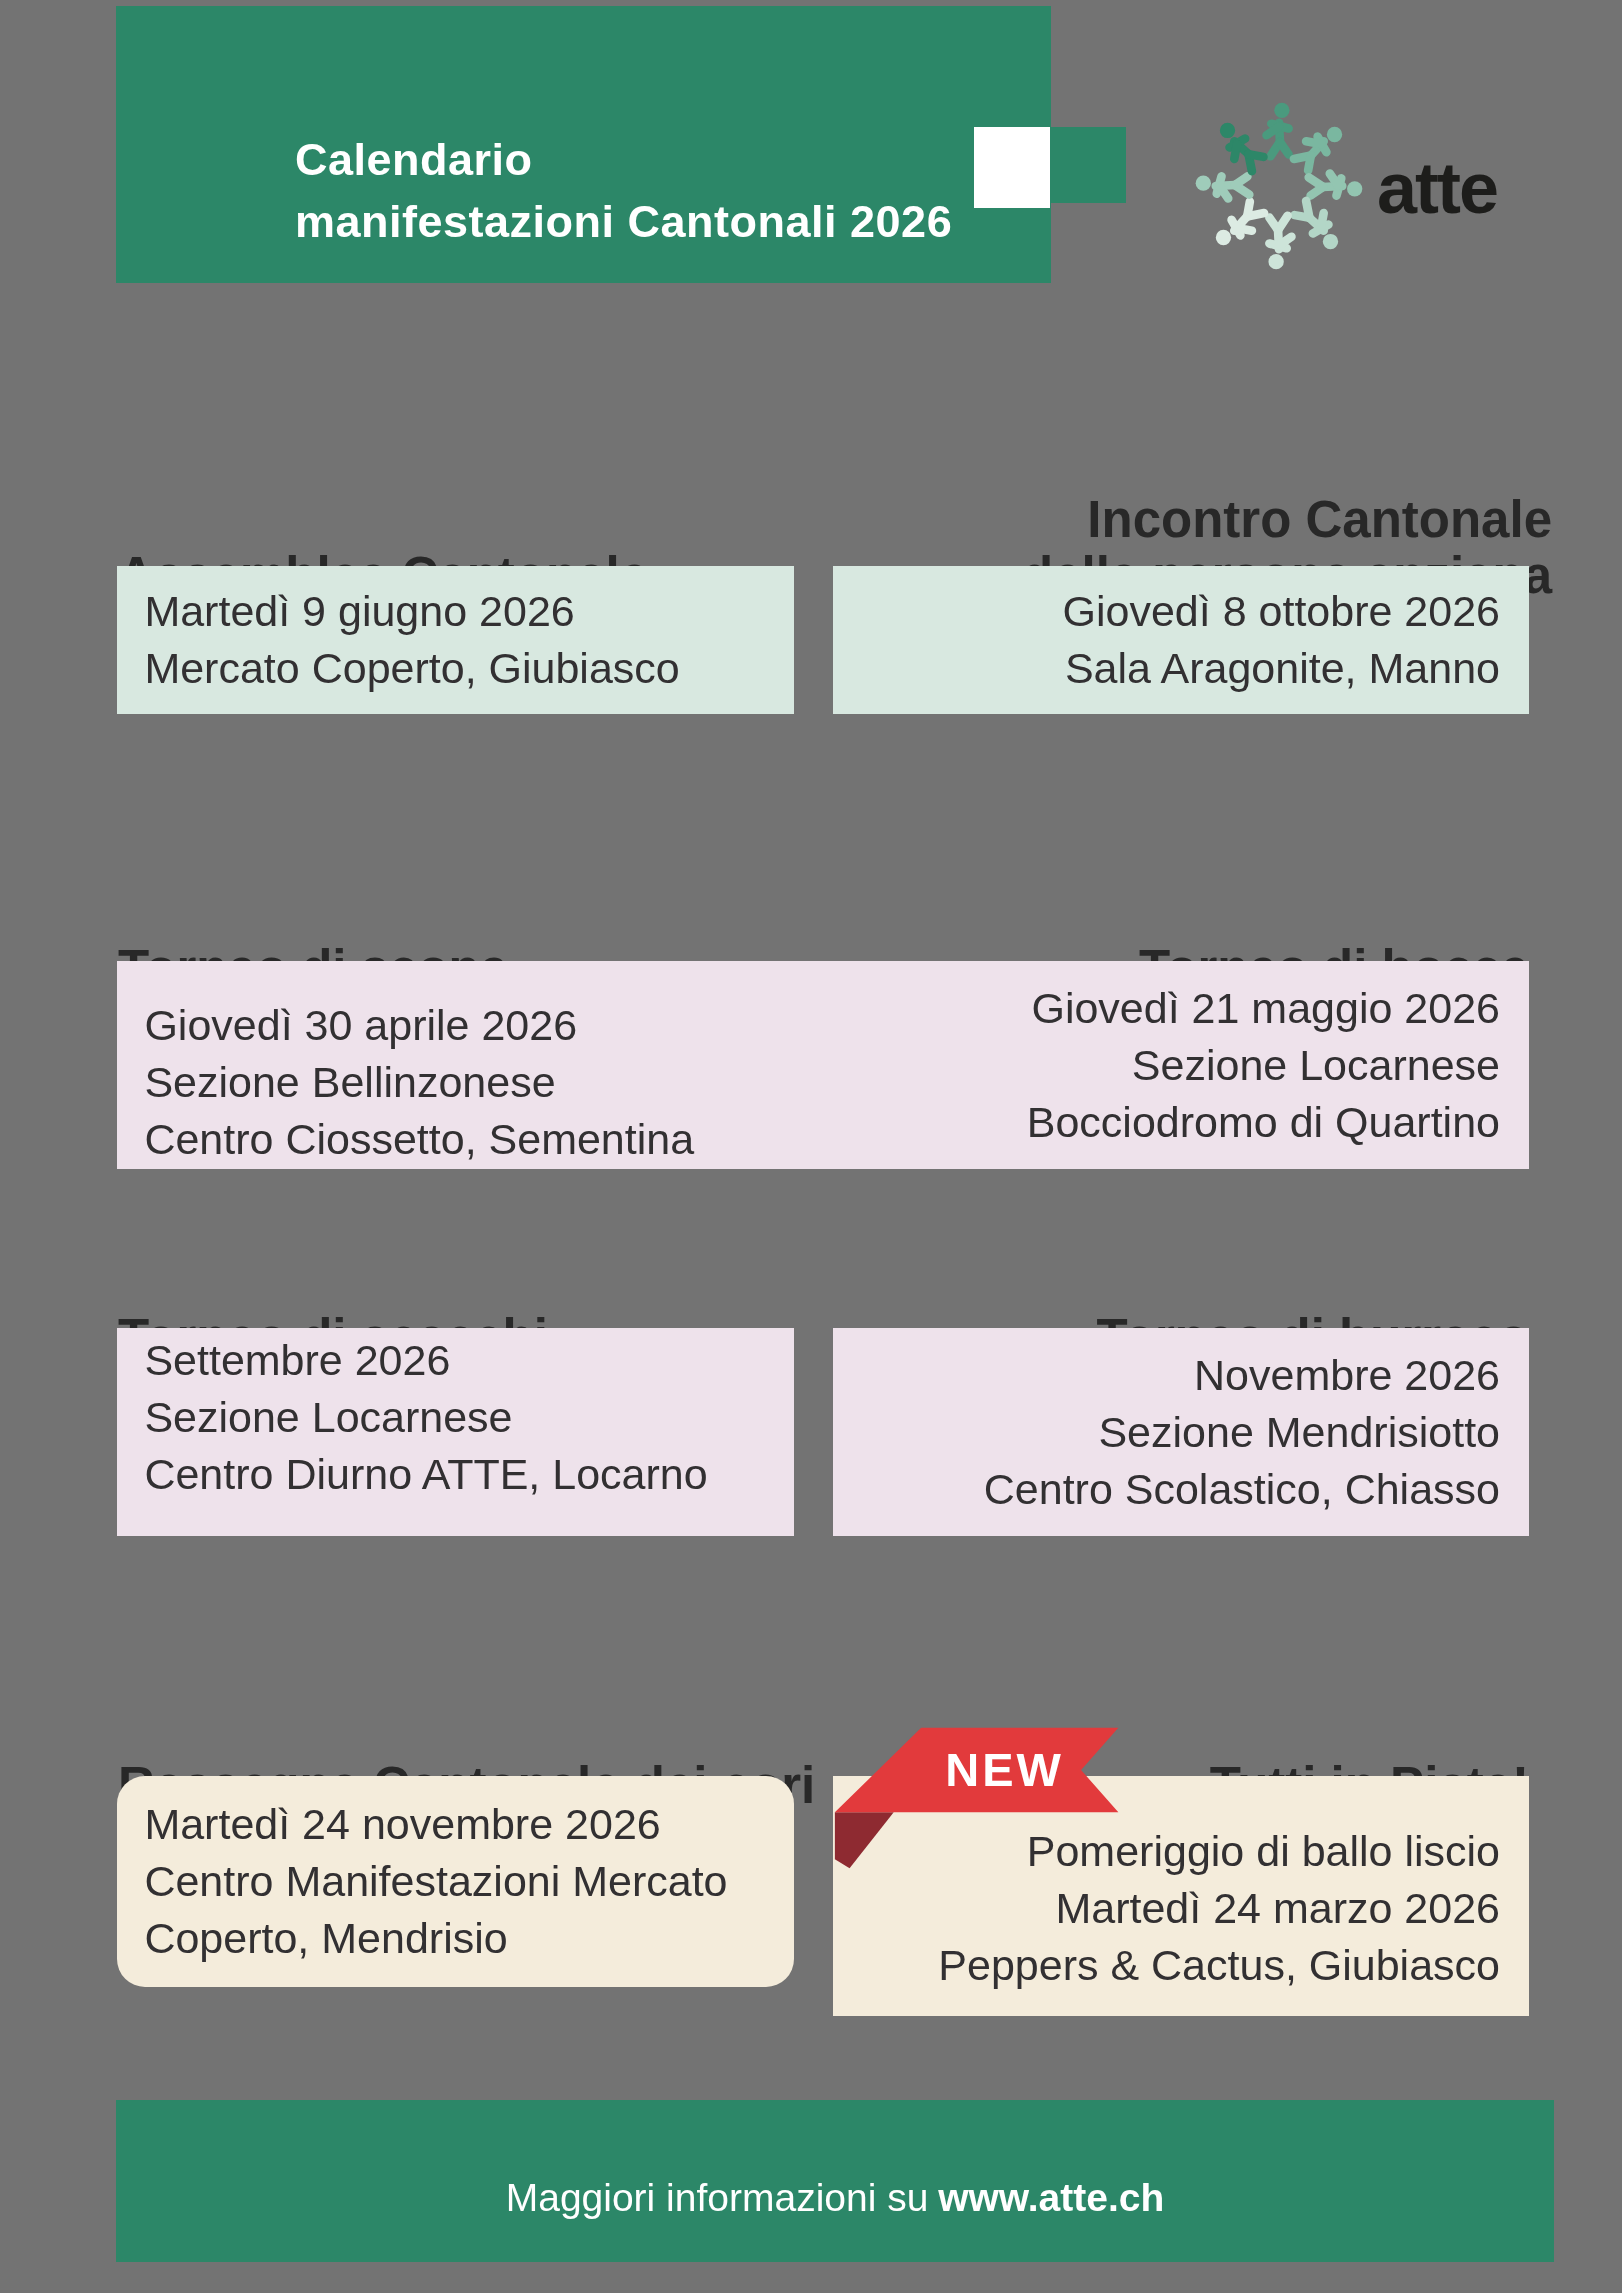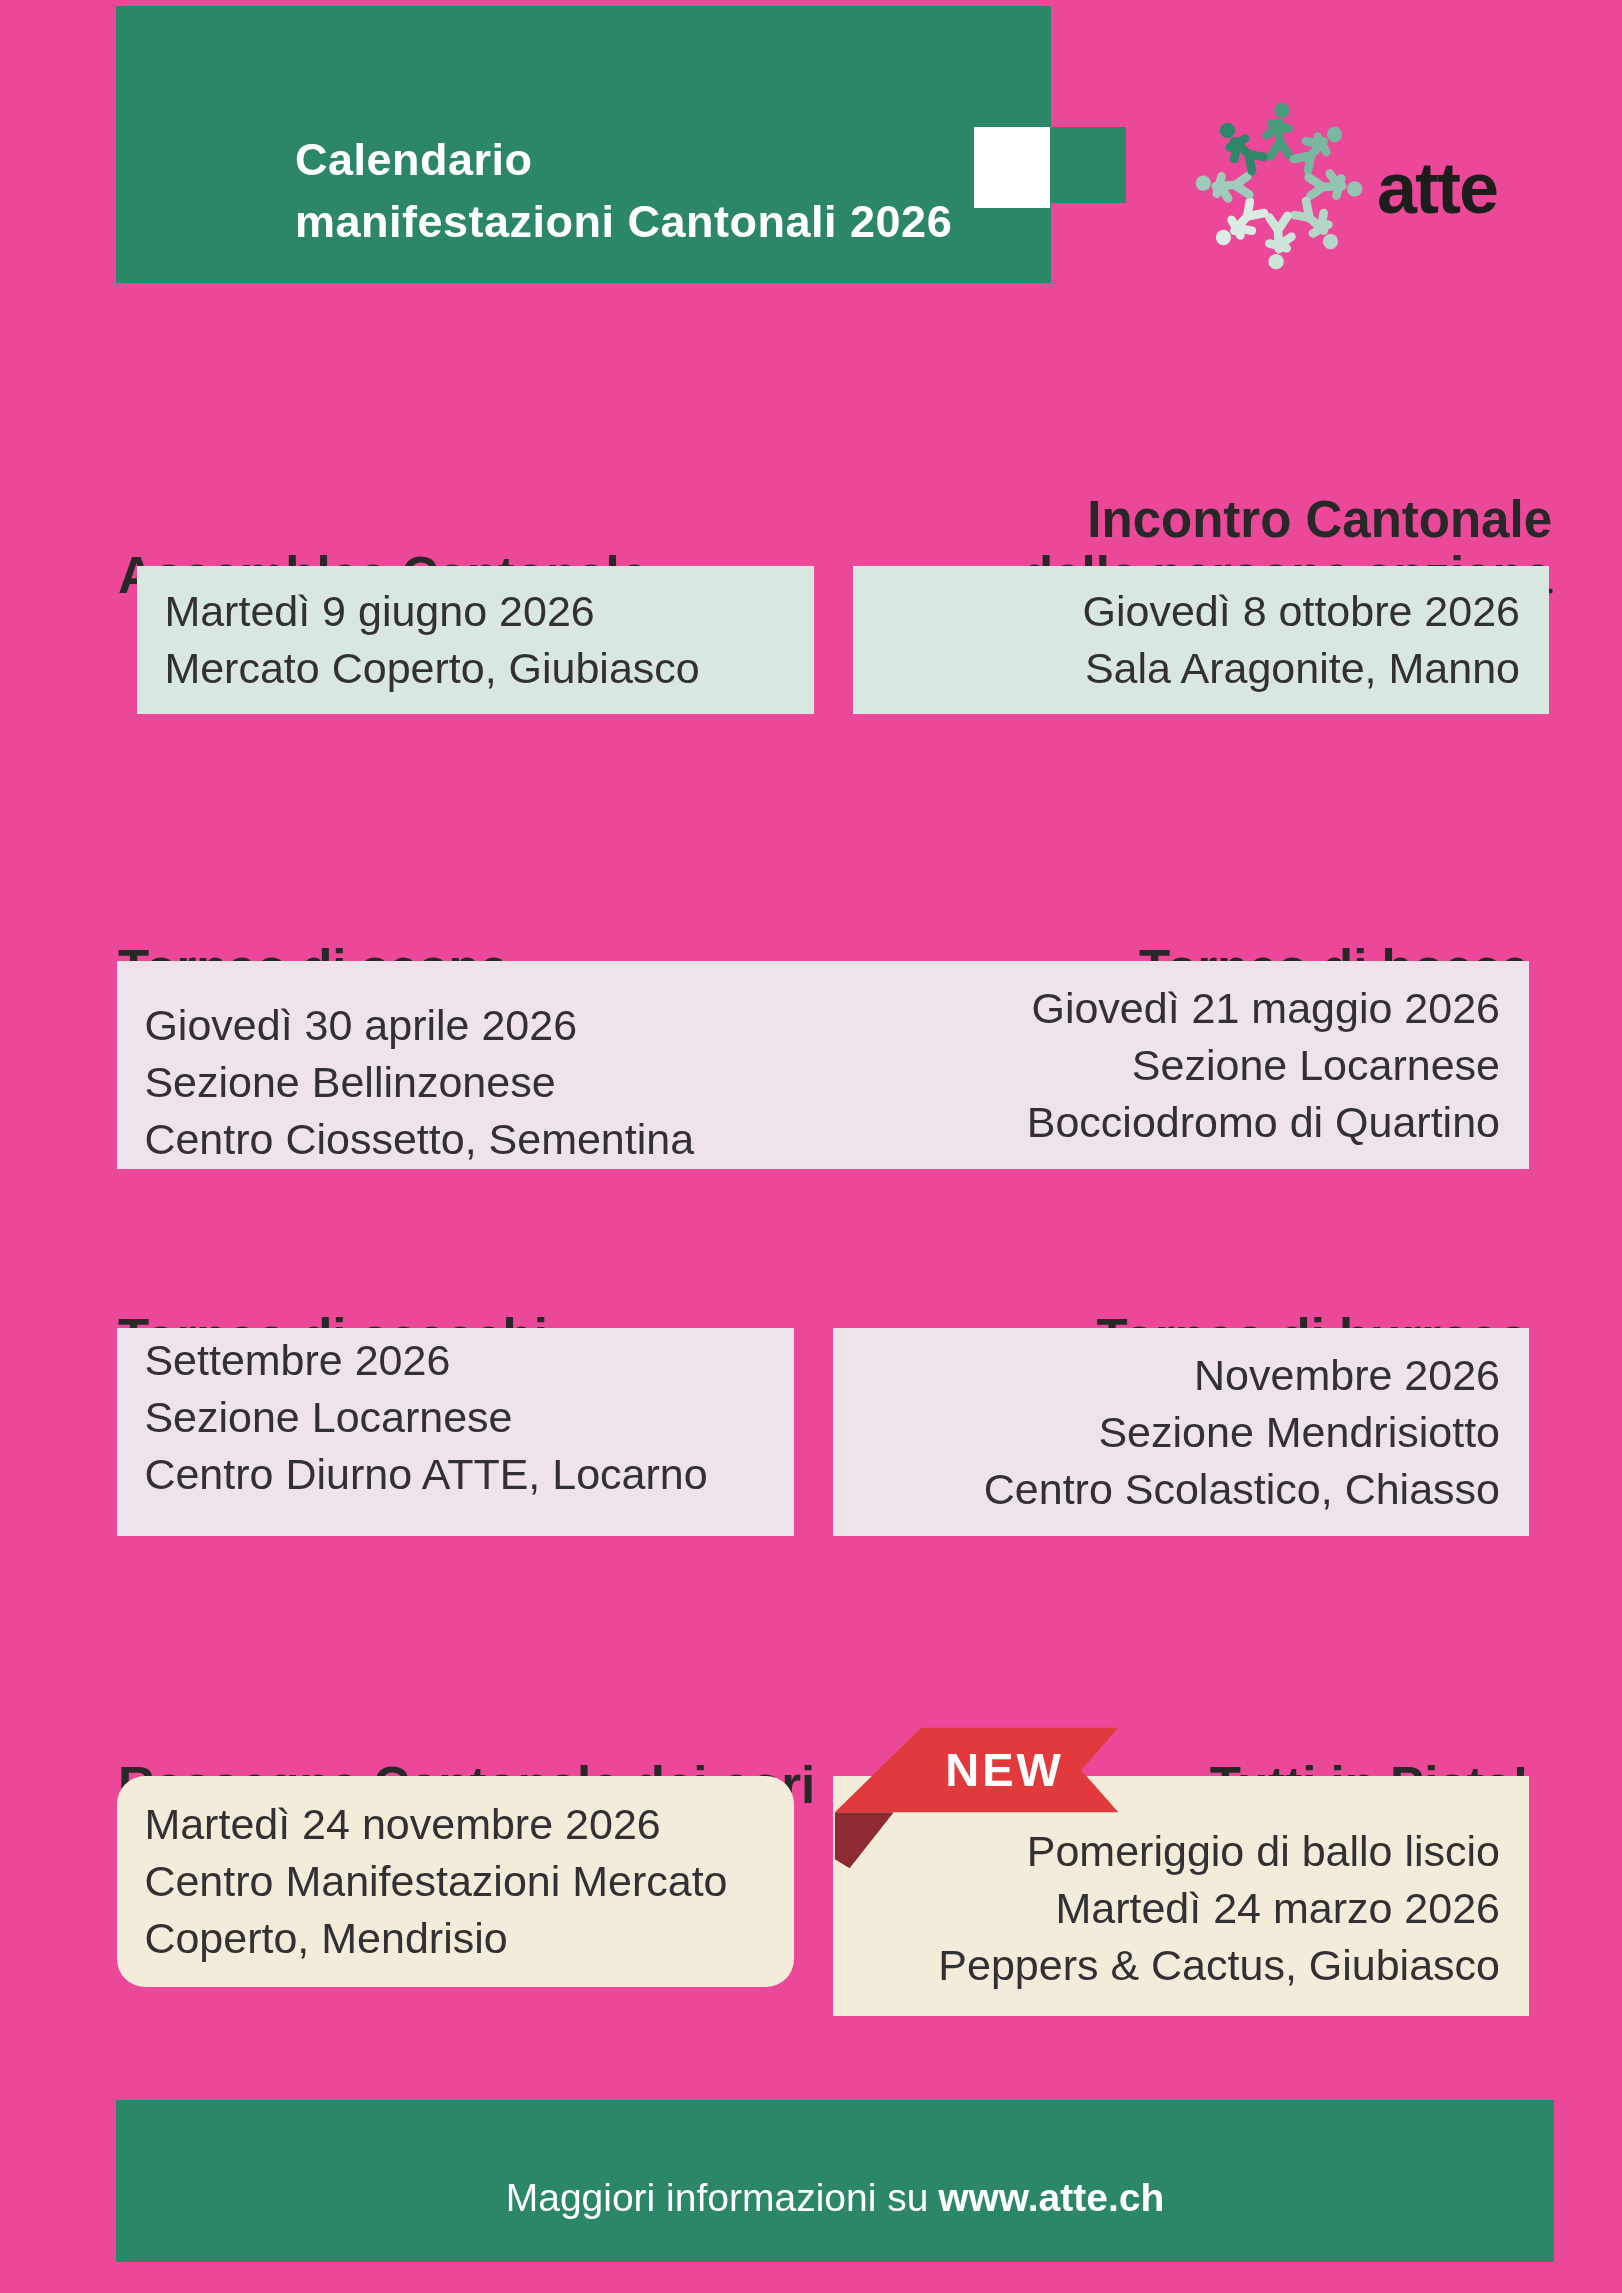--- a/index.html
+++ b/index.html
@@ -1,16 +1,16 @@
 <!DOCTYPE html>
 <html><head>
 <meta charset="utf-8">
 <style>
   html,body{margin:0;padding:0;background:#ffffff;}
-  .page{position:relative;width:1622px;height:2294px;background:#ec4899;overflow:hidden;
+  .page{position:relative;width:1622px;height:2294px;background:#737373;overflow:hidden;
         font-family:"Liberation Sans","DejaVu Sans",sans-serif;}
 
   
   .topbar{position:absolute;left:116px;top:5.9px;width:935px;height:277px;background:#2C8768;}
   .poster-title{position:absolute;left:179px;top:123px;font-size:45px;line-height:62px;
                 font-weight:bold;color:#ffffff;letter-spacing:0.5px;white-space:nowrap;}
   .sq-white{position:absolute;left:974px;top:127px;width:76px;height:81px;background:#ffffff;}
   .sq-green{position:absolute;left:1051px;top:127px;width:75px;height:76px;background:#2C8768;}
   .logo-people{position:absolute;left:1188px;top:95px;width:182px;height:182px;}
   .logotype{position:absolute;left:1377px;top:147px;font-size:72px;font-weight:bold;
@@ -25,21 +25,21 @@
   #e3-h{left:833px;top:899px;}
   #e4-h{left:118px;top:1268px;}
   #e5-h{left:833px;top:1268px;}
   #e6-h{left:118px;top:1716px;}
   #e7-h{left:833px;top:1716px;}
 
   
   .box{position:absolute;box-sizing:border-box;padding:16.7px 29px 0 27.4px;z-index:1;}
   .box p{margin:0;font-size:43px;line-height:57px;color:#323032;}
   .box.r{text-align:right;}
-  .green{background:#D8E8E0;margin-left:20px;}
+  .green{background:#D8E8E0;}
   .pink{background:#EEE2EB;}
   .cream{background:#F4ECDB;}
   #e0-b{left:117px;top:566px;width:677px;height:148px;}
   #e1-b{left:833px;top:566px;width:696px;height:148px;}
   #e2-b{left:117px;top:961px;width:753px;height:208px;padding-top:36px;}
   #e3-b{left:833px;top:961px;width:696px;height:208px;padding-top:18.6px;}
   #e4-b{left:117px;top:1328px;width:677px;height:208px;padding-top:4px;}
   #e5-b{left:833px;top:1328px;width:696px;height:208px;padding-top:18.6px;}
   #e6-b{left:117px;top:1776px;width:677px;height:211px;padding-top:19.6px;border-radius:28px;}
   #e7-b{left:833px;top:1776px;width:696px;height:240px;padding-top:47px;}

